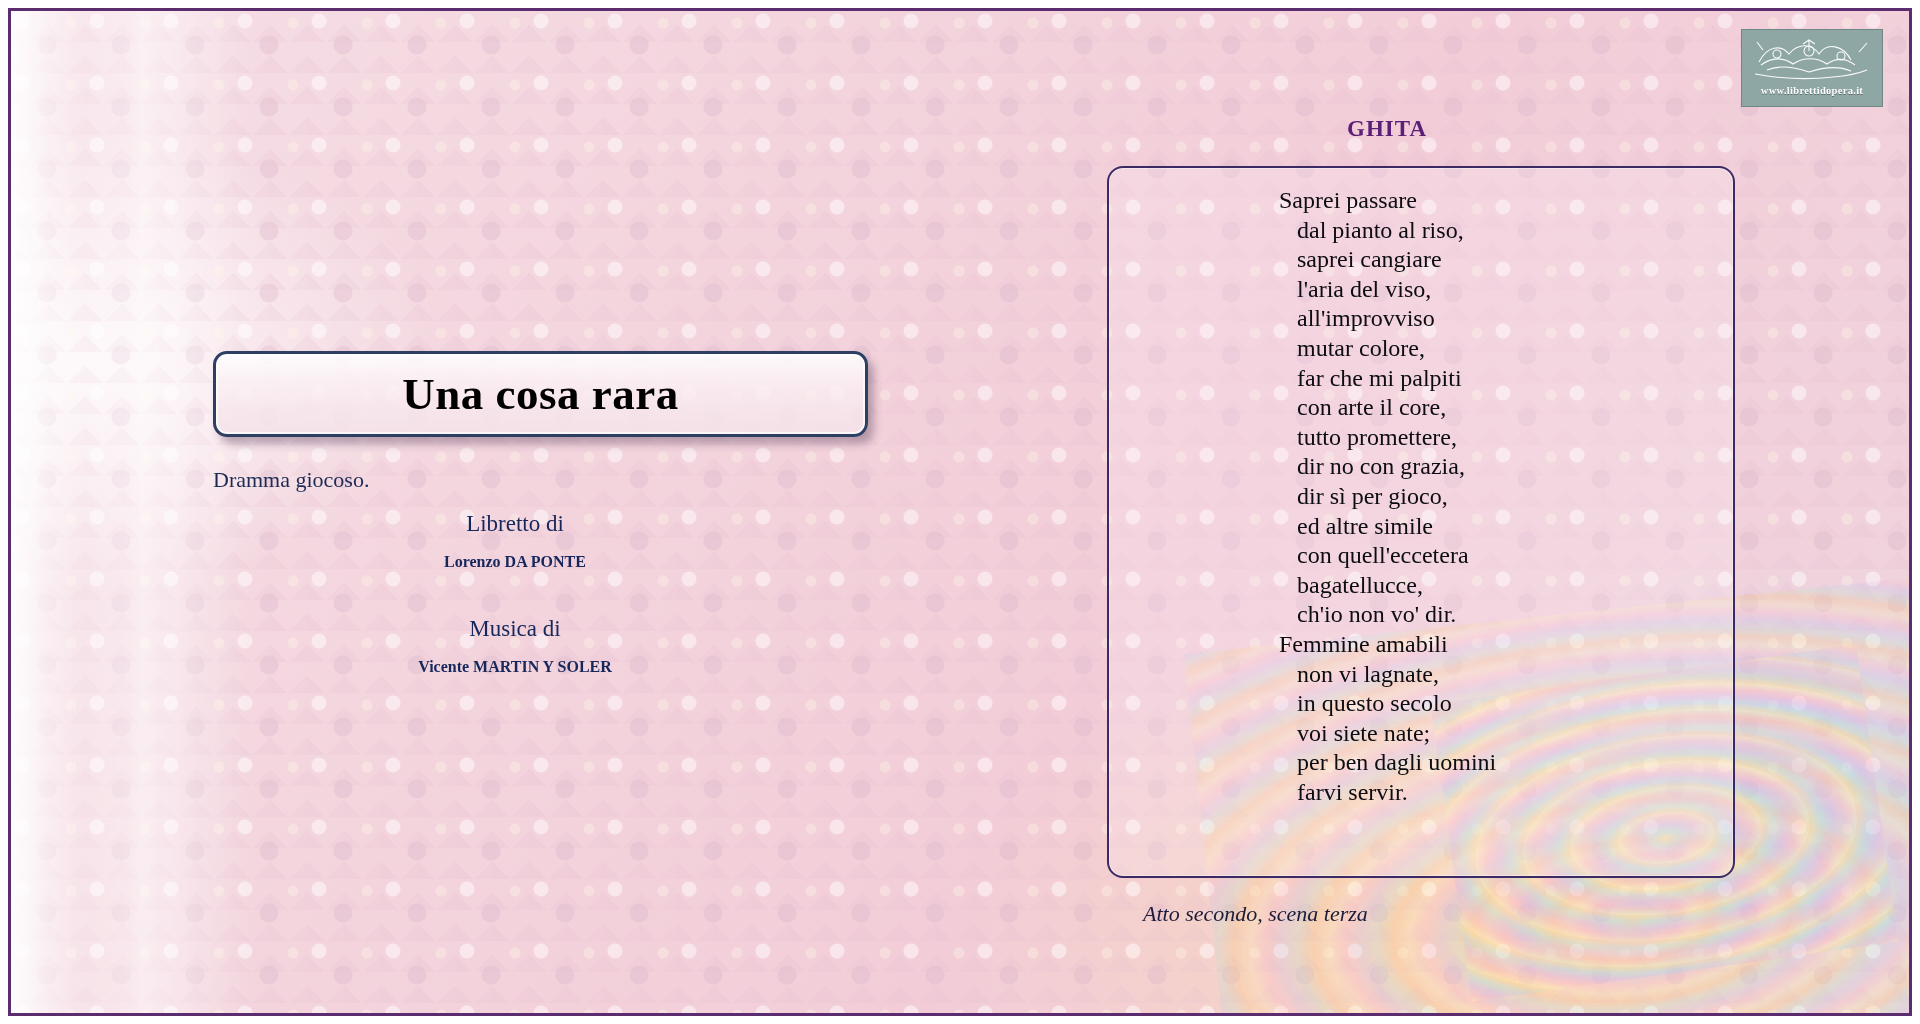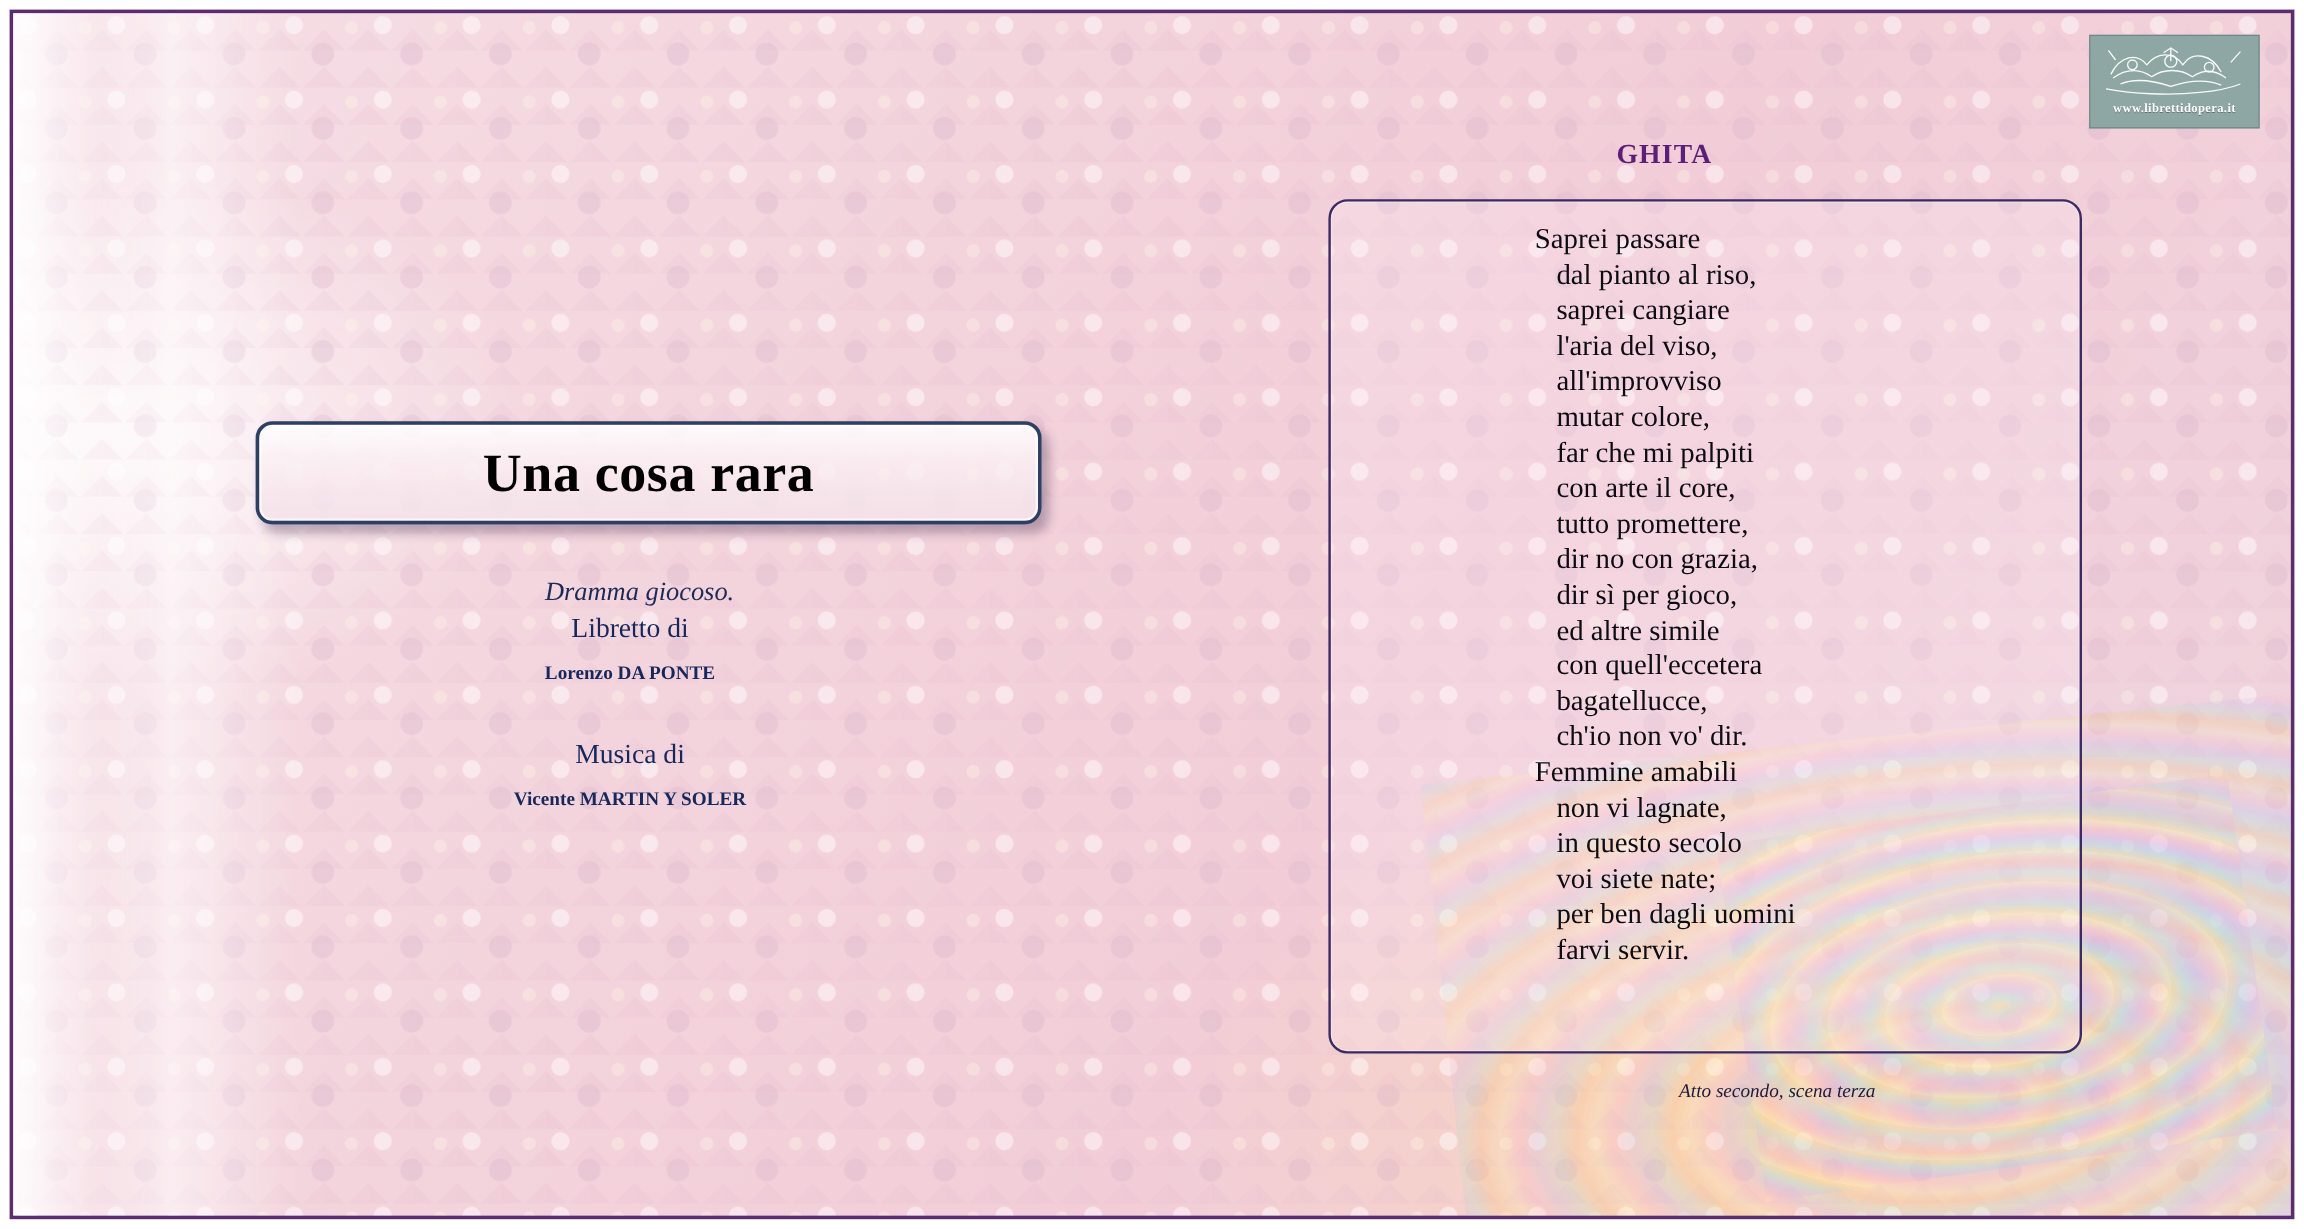--- a/index.html
+++ b/index.html
@@ -125,31 +125,30 @@
     font-size: 45px;
     font-weight: bold;
     color: #000000;
     letter-spacing: 0.5px;
     font-family: "Liberation Serif", serif;
   }
 
   .subtitle {
     position: absolute;
     left: 202px;
-    top: 469px;
+    top: 456px;
     width: 640px;
-    text-align: center;
-    font-style: italic;
+    text-align: left;
     font-size: 22px;
     color: #1d2a55;
   }
 
   .credit-block {
     position: absolute;
-    left: 194px;
+    left: 184px;
     width: 640px;
     text-align: center;
     color: #152a63;
   }
   .credit-block .line1 {
     font-size: 23px;
     color: #16275c;
   }
   .credit-block .line2 {
     font-size: 16px;
@@ -196,28 +195,28 @@
   }
   .verse .v {
     white-space: pre;
     display: block;
   }
   .verse .v.indent-0 { margin-left: 0; }
   .verse .v.indent-1 { margin-left: 18px; }
 
   .scene-ref {
     position: absolute;
-    left: 1161px;
+    left: 1132px;
     top: 890px;
     width: 628px;
-    text-align: center;
+    text-align: left;
     padding-right: 10px;
     box-sizing: border-box;
     font-style: italic;
-    font-size: 16px;
+    font-size: 22px;
     color: #1c1c3a;
   }
 
   
   .logo-badge {
     position: absolute;
     right: 26px;
     top: 18px;
     width: 142px;
     height: 78px;

